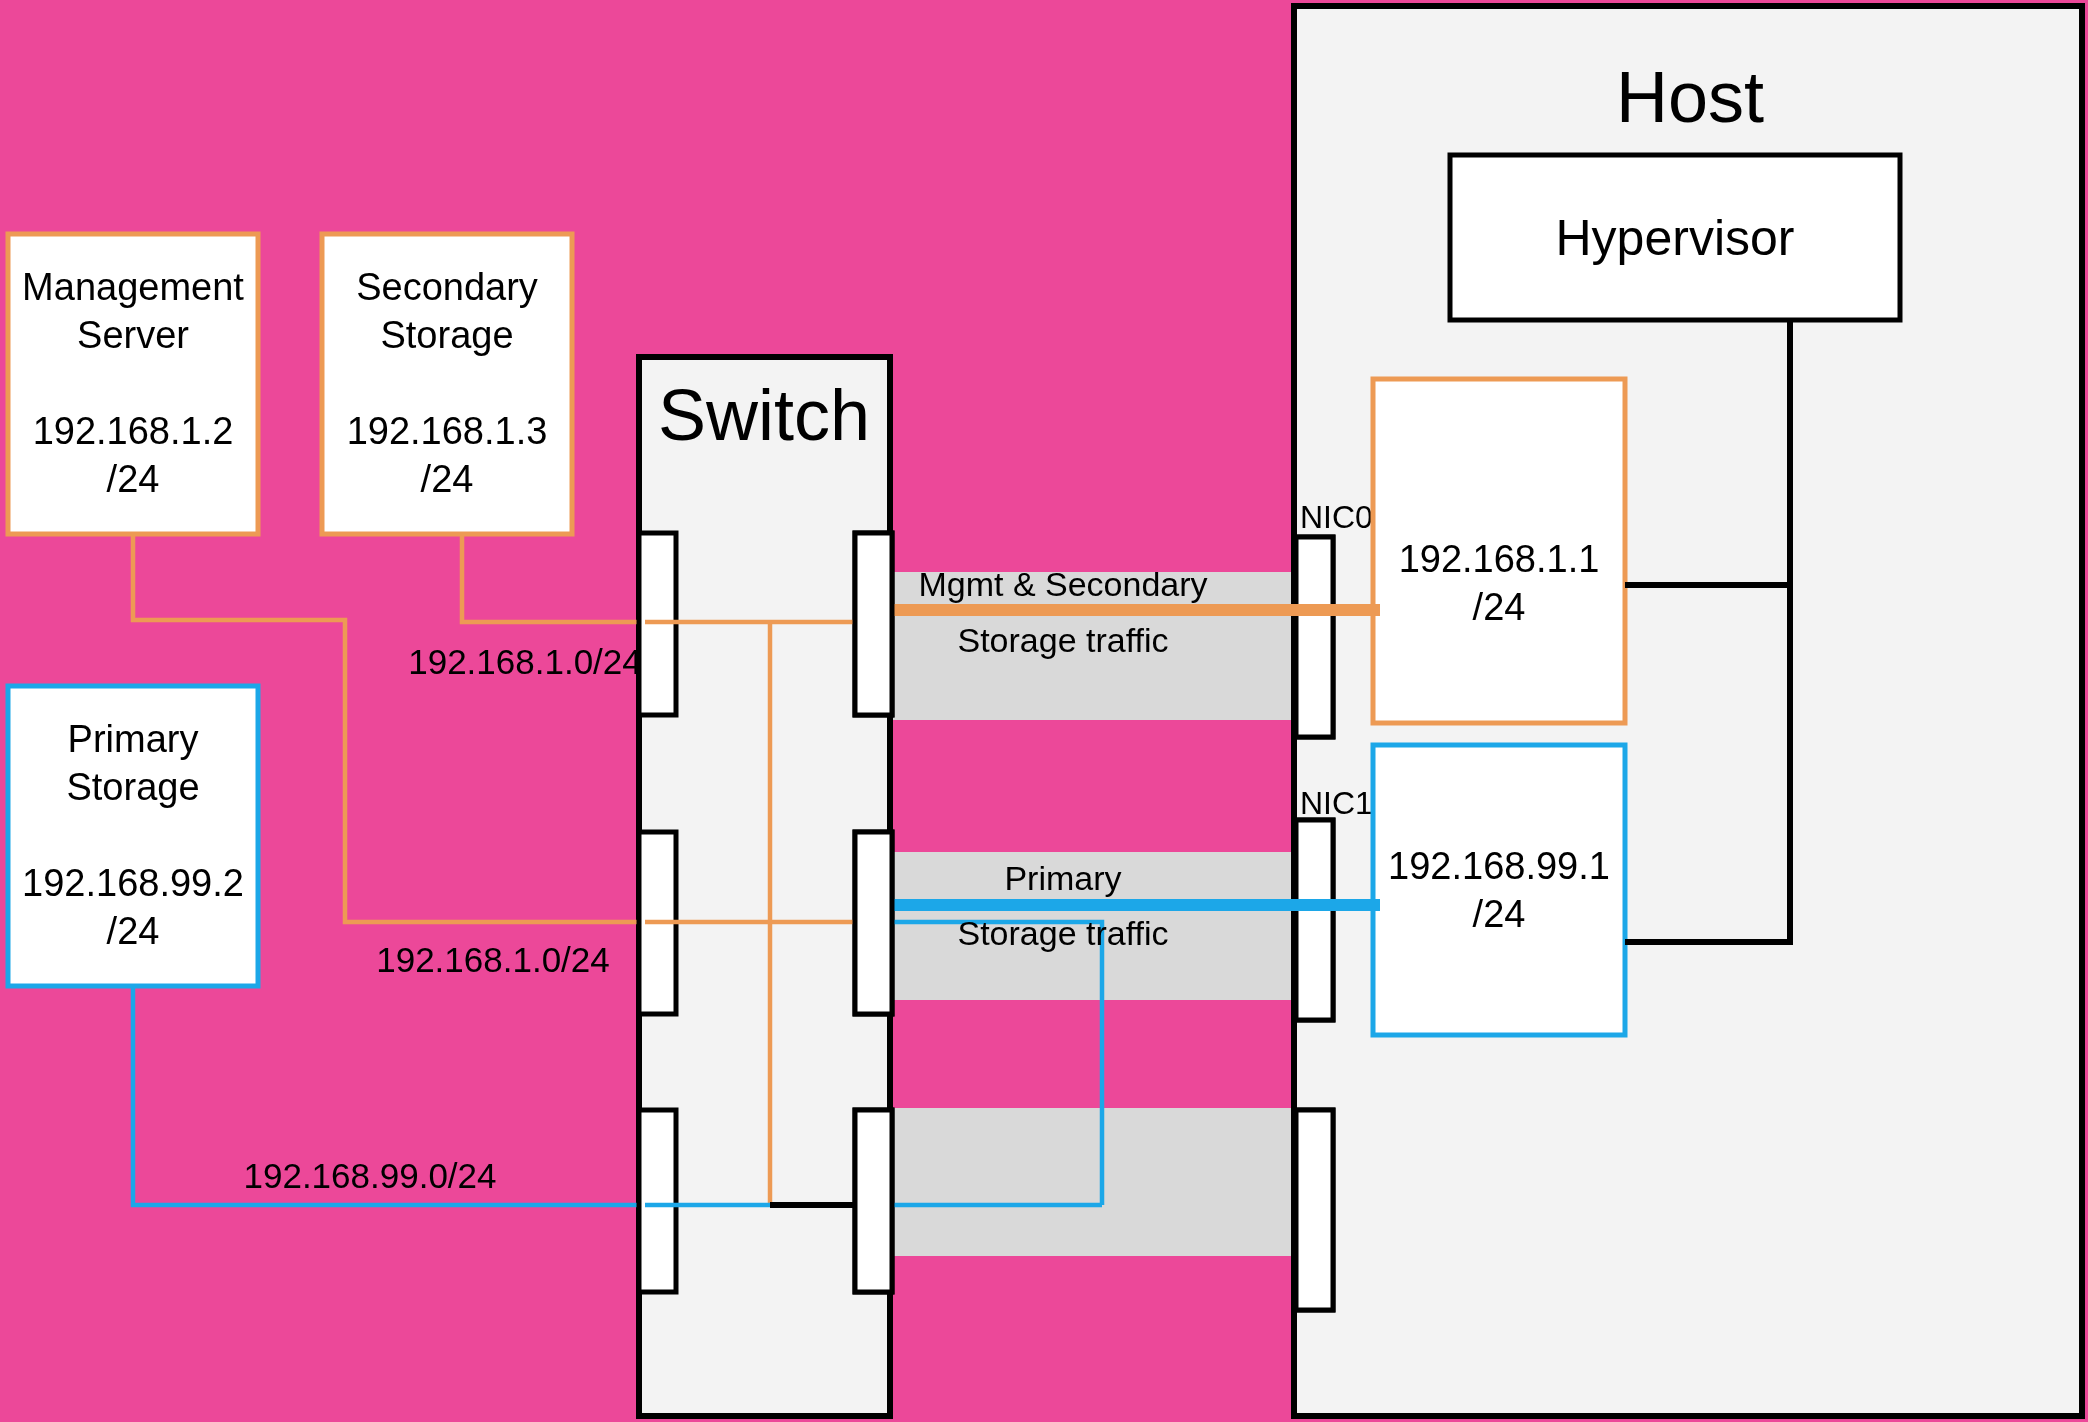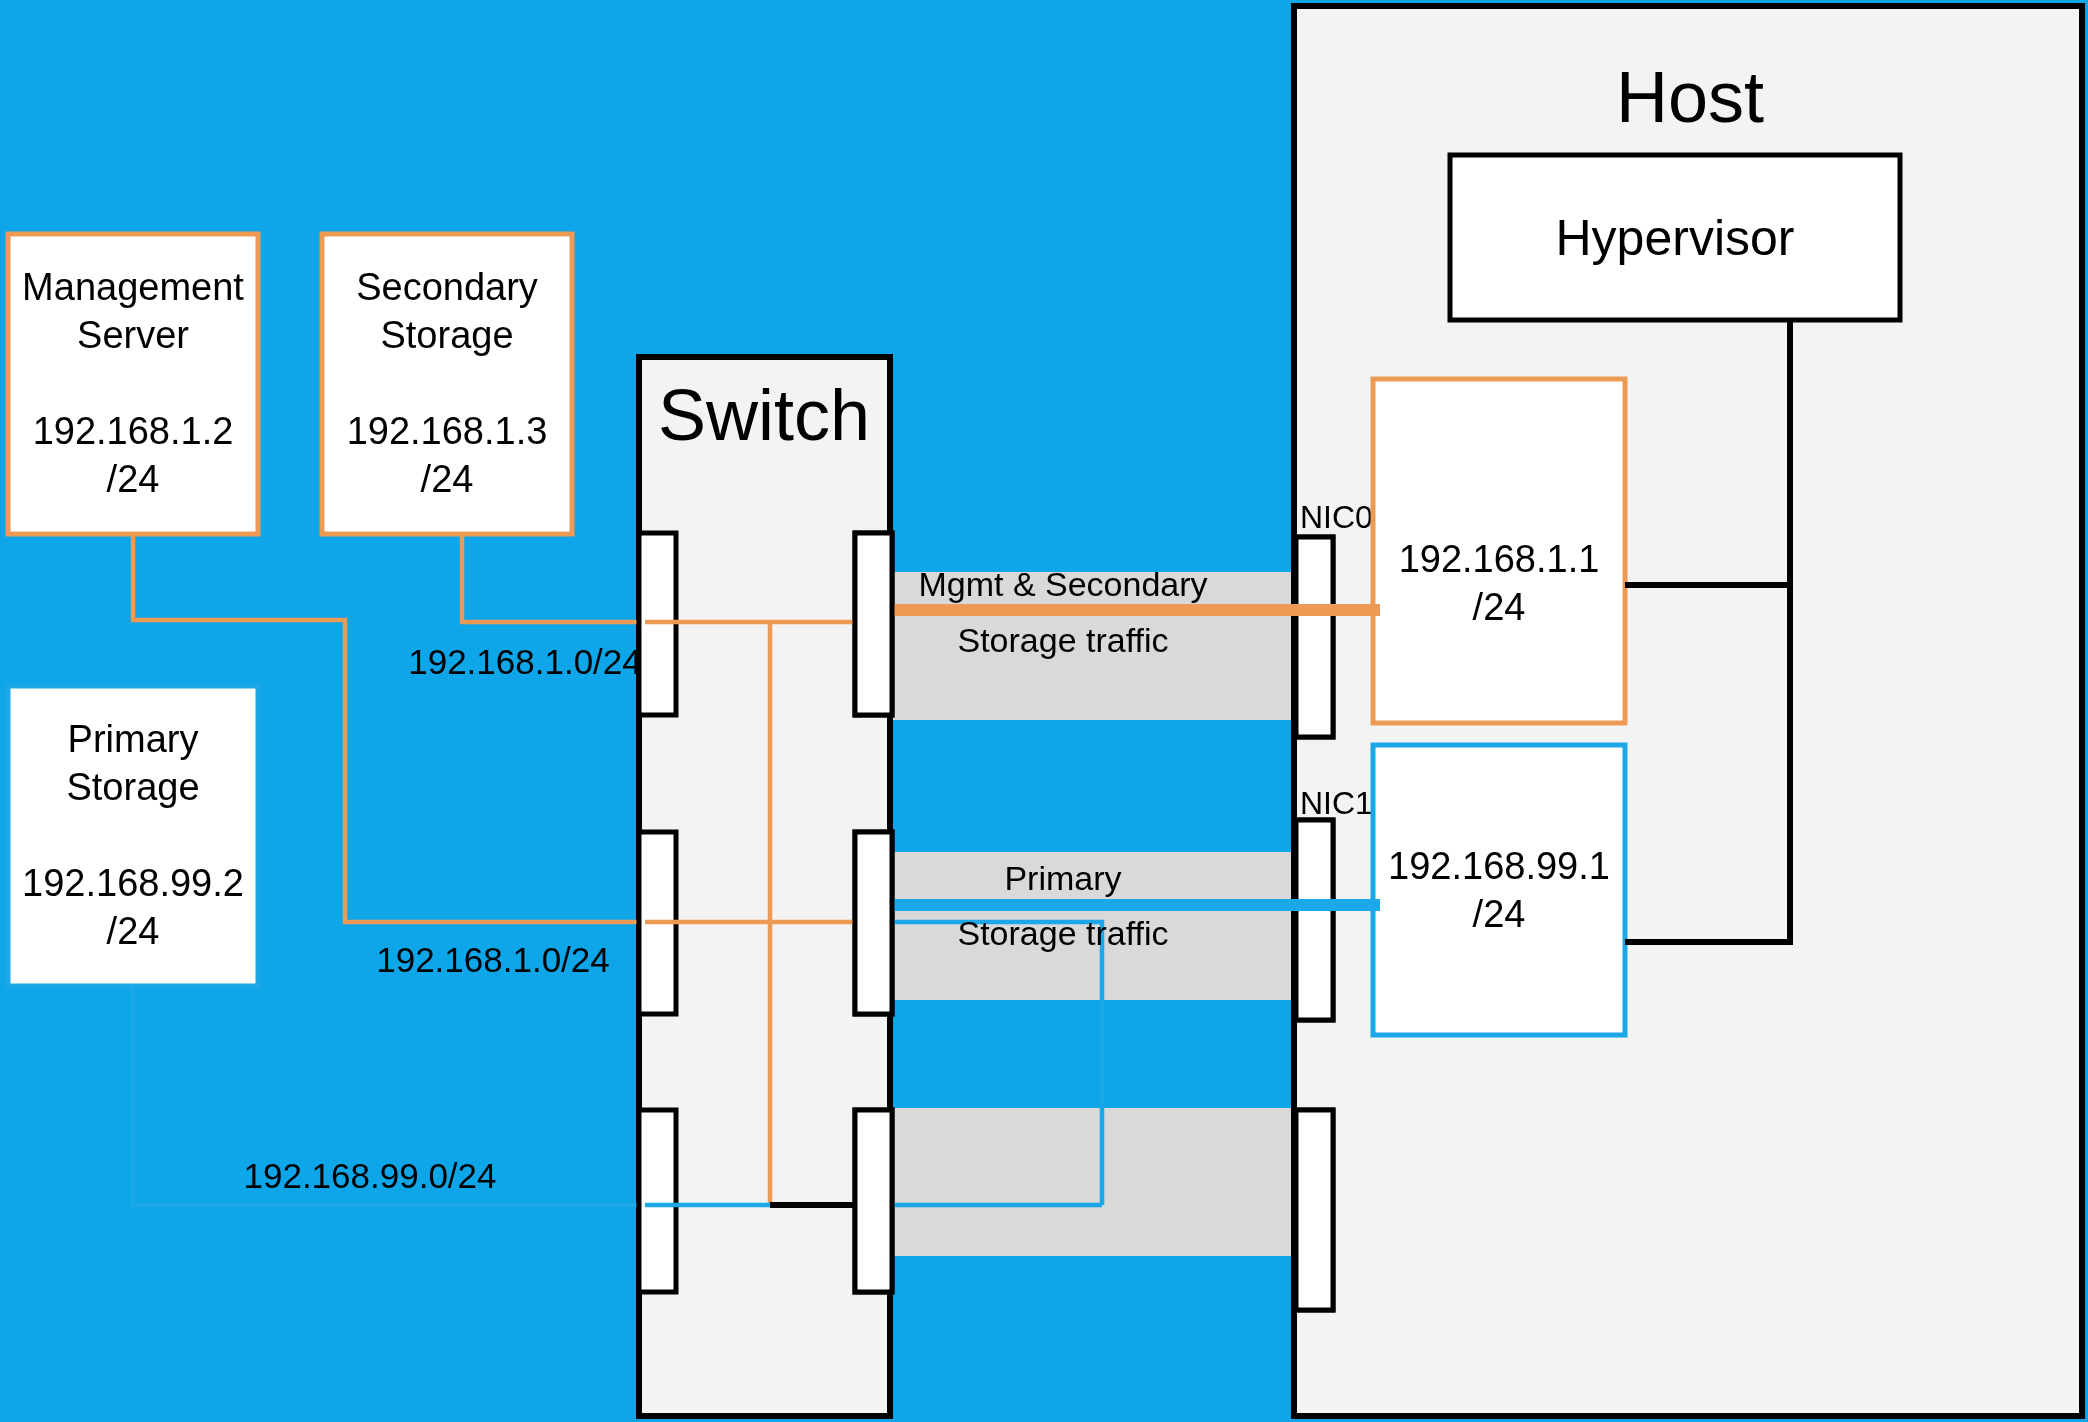--- a/index.html
+++ b/index.html
@@ -4,21 +4,21 @@
 <style>
   html, body {
     margin: 0;
     padding: 0;
     background: #ffffff;
   }
   #stage {
     position: relative;
     width: 2088px;
     height: 1422px;
-    background: #0ea5e9;
+    background: #ec4899;
     font-family: "Liberation Sans", sans-serif;
     overflow: hidden;
   }
   svg#diagram {
     position: absolute;
     left: 0;
     top: 0;
     width: 2088px;
     height: 1422px;
     display: block;

